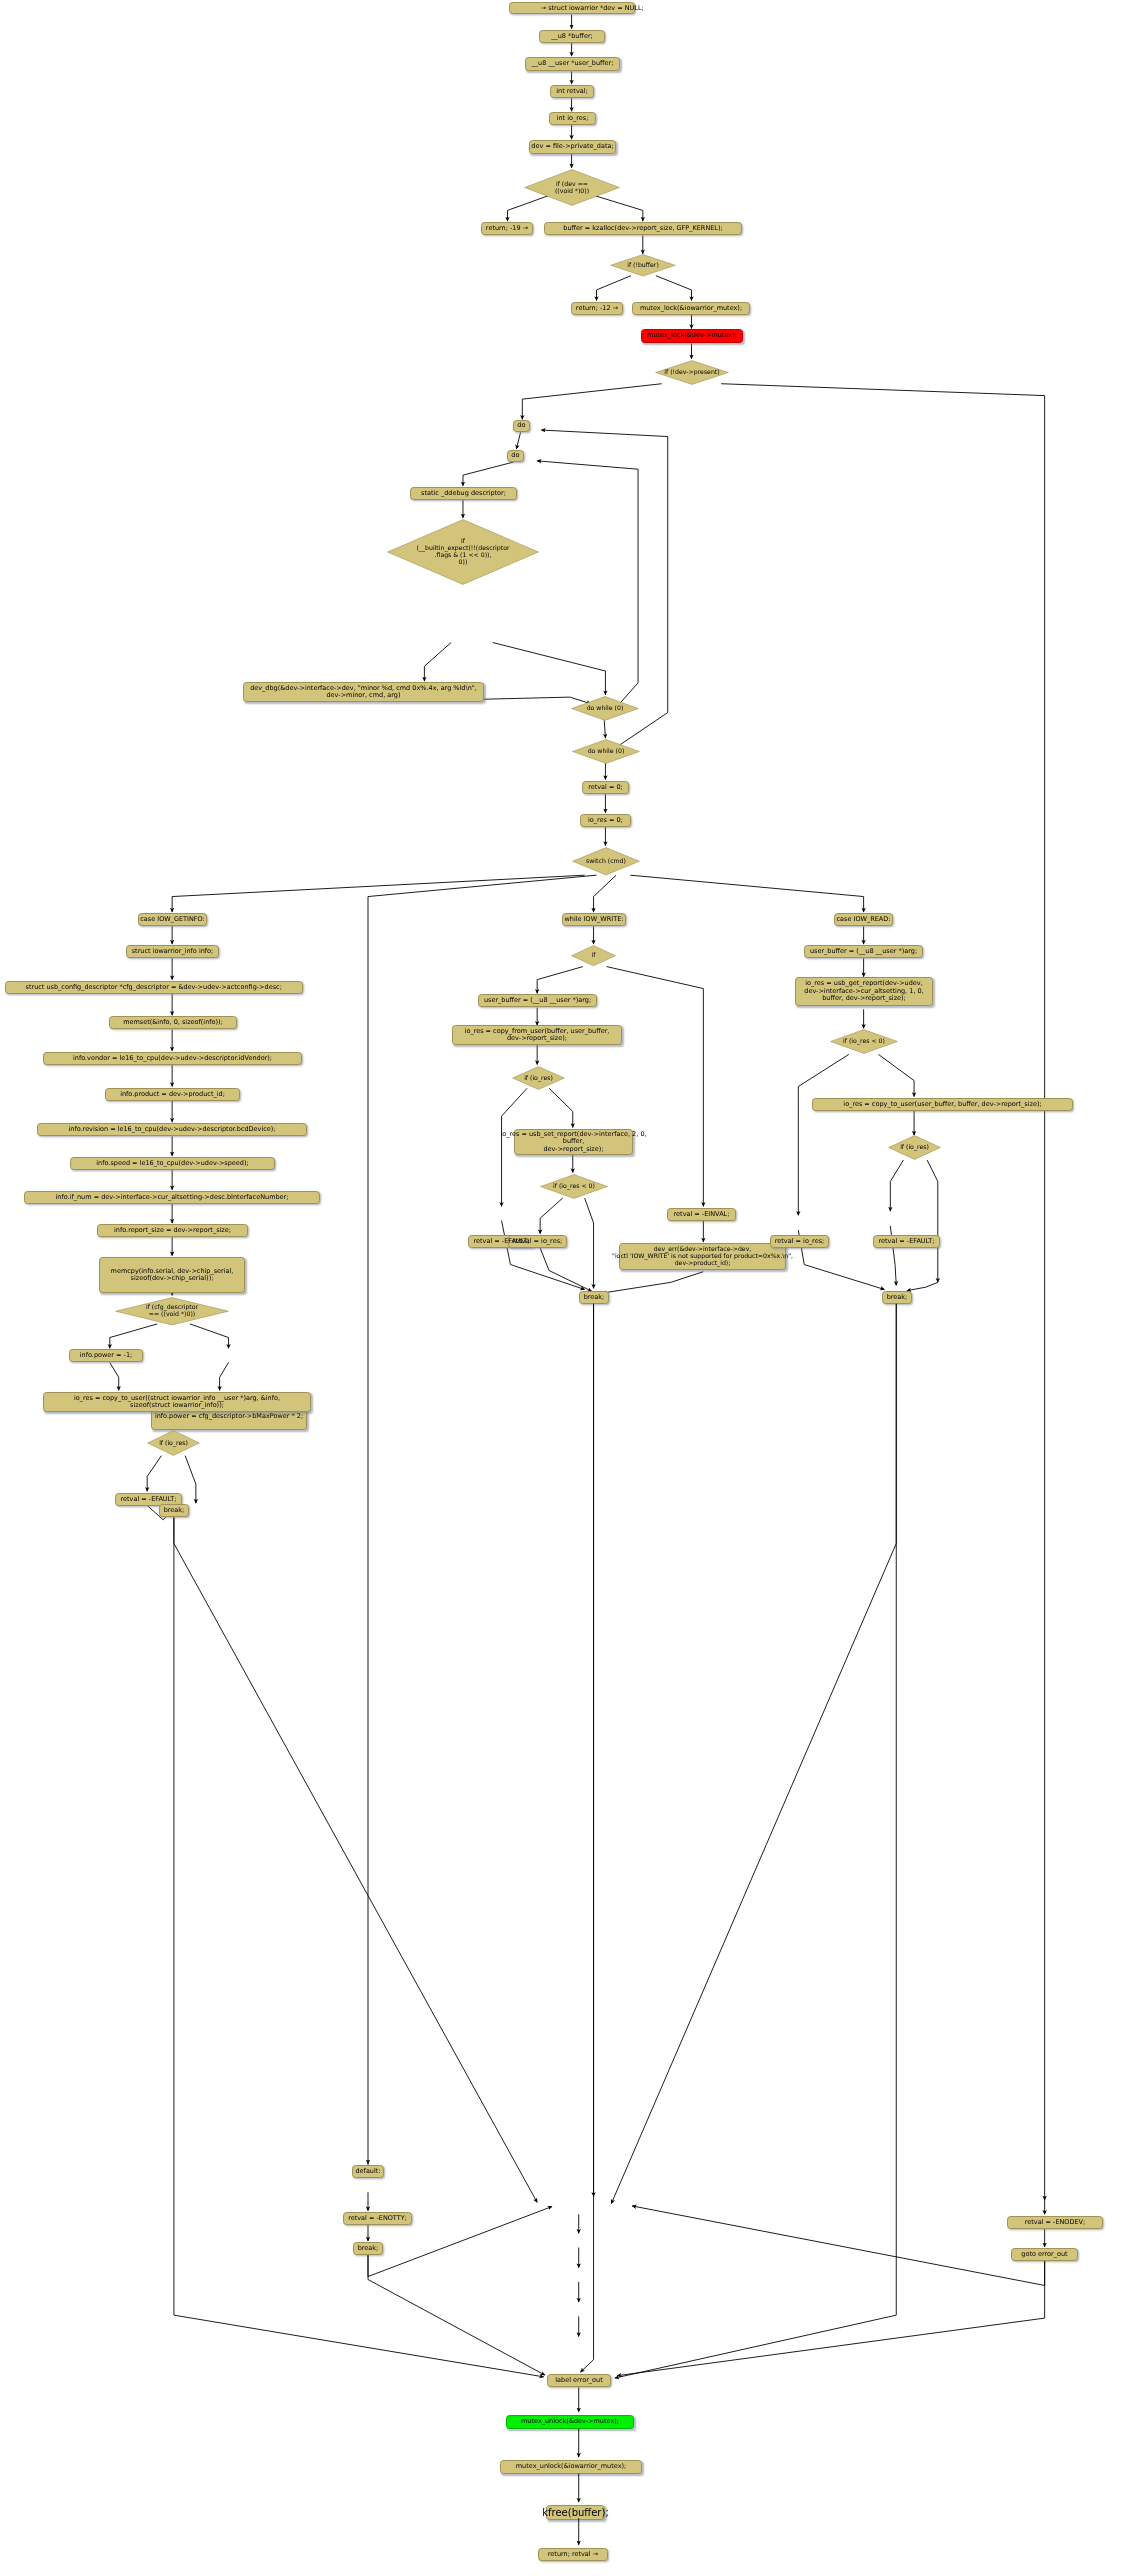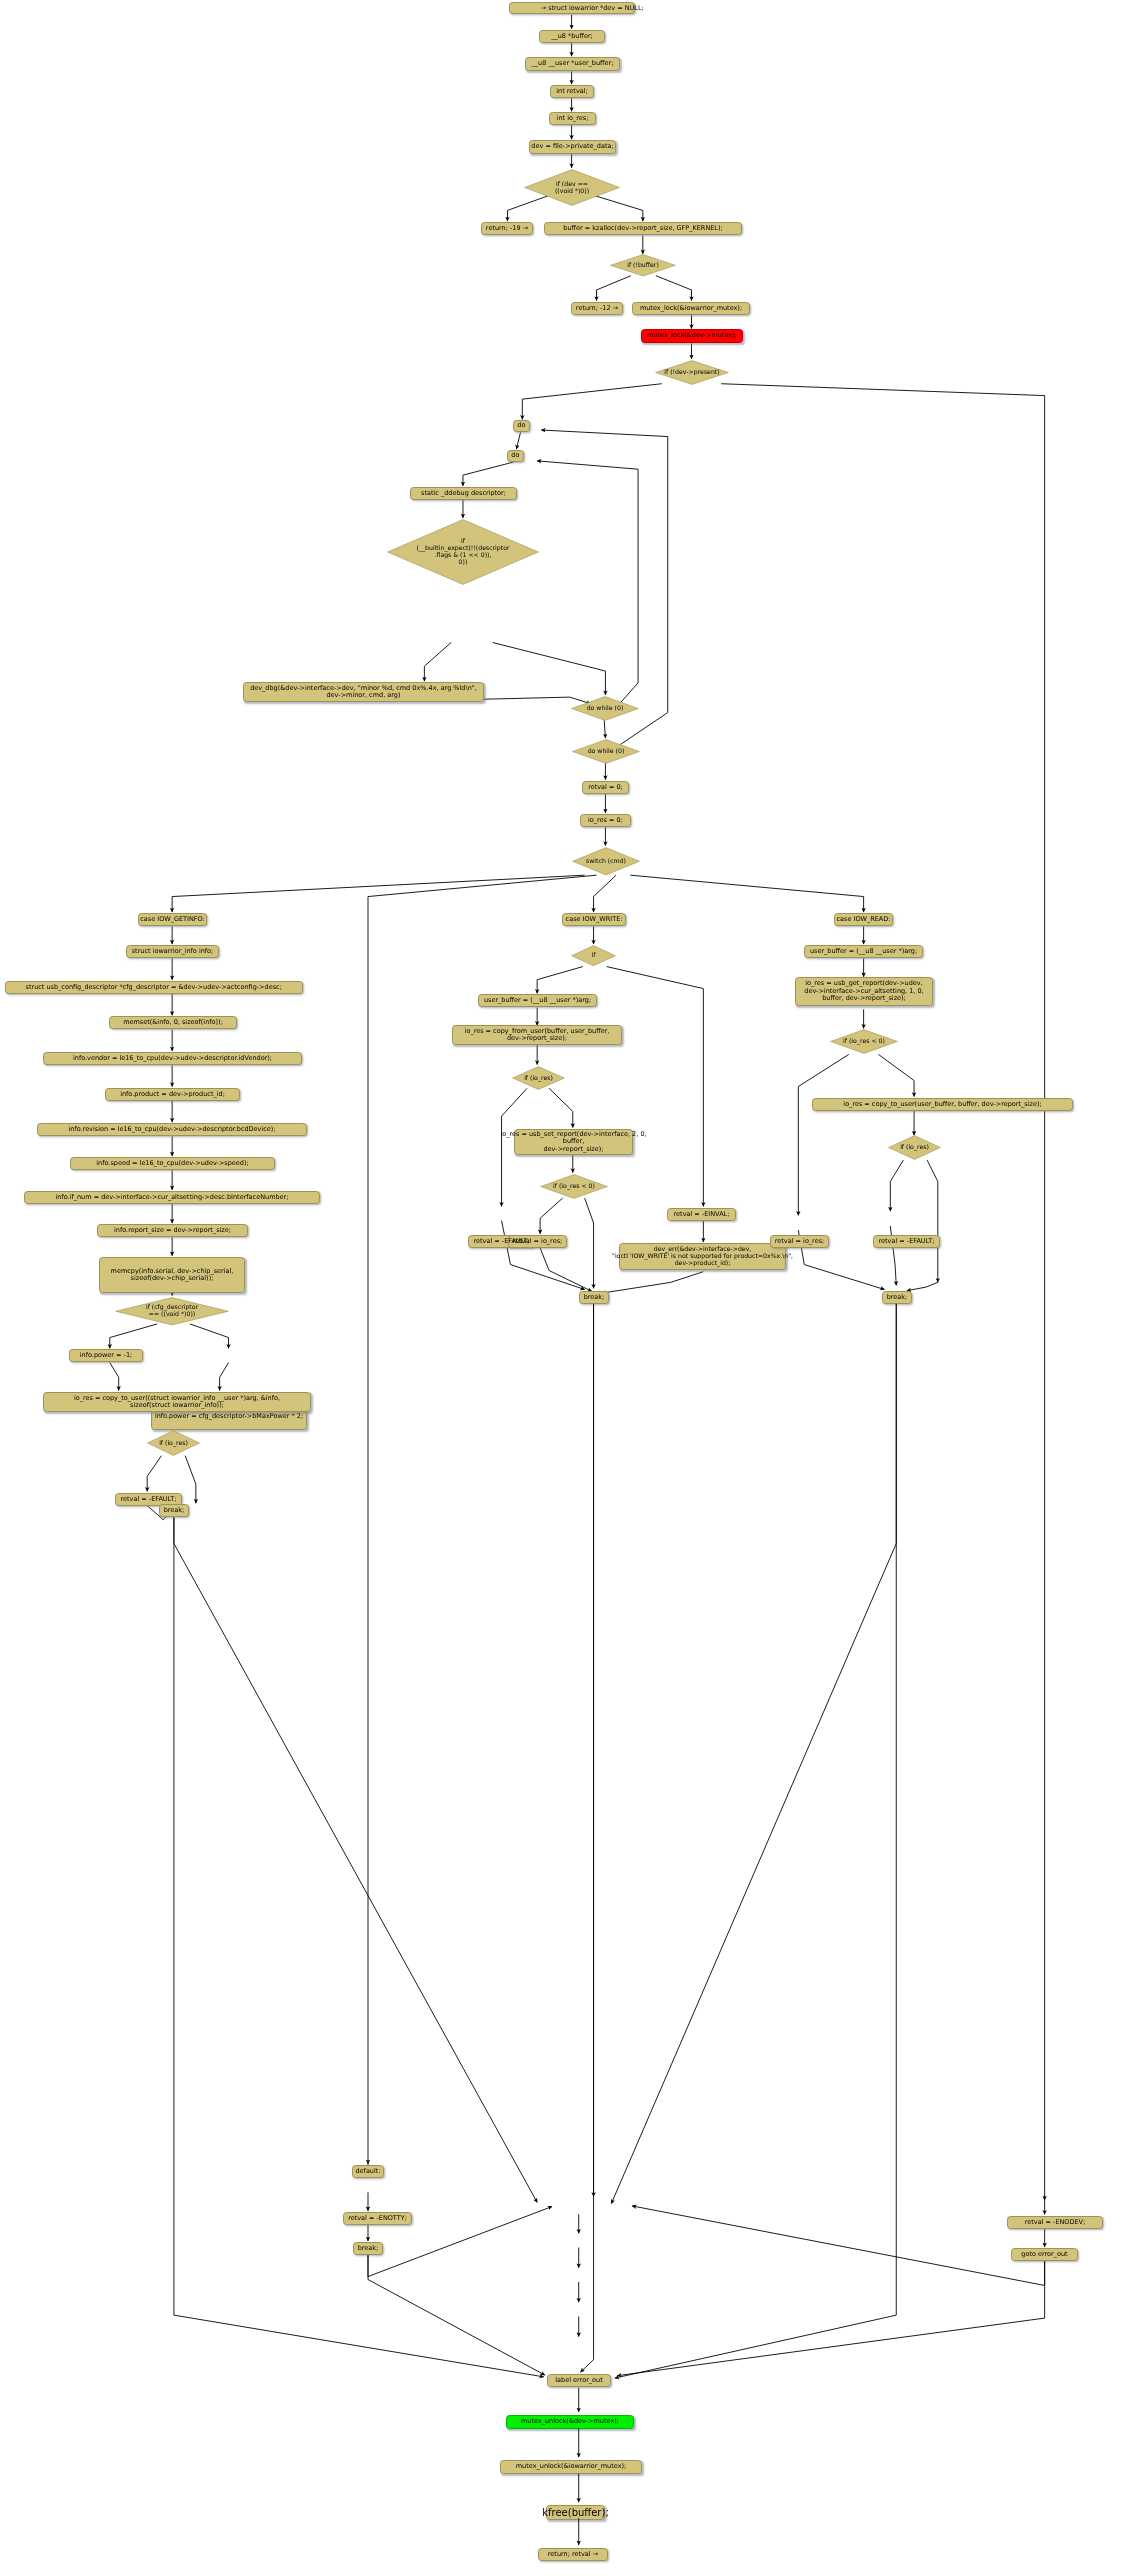--- a/index.html
+++ b/index.html
@@ -311,21 +311,21 @@
       <polygon points="57,1 113,24 57,47 1,24" fill="#D3C47C" stroke="#A09156" stroke-width="1"></polygon>
     </svg>
     <span class="lbl">switch (cmd)</span>
   </div>
 
   <div class="node box" style="left:138px; top:913px; width:69px; height:13px; font-size:6.5px;">
     <span class="lbl">case IOW_GETINFO:</span>
   </div>
 
   <div class="node box" style="left:562px; top:913px; width:64px; height:13px; font-size:6.5px;">
-    <span class="lbl">case IOW_WRITE:</span>
+    <span class="lbl">while IOW_WRITE:</span>
   </div>
 
   <div class="node box" style="left:834px; top:913px; width:59px; height:13px; font-size:6.5px;">
     <span class="lbl">case IOW_READ:</span>
   </div>
 
   <div class="node box" style="left:126px; top:945px; width:93px; height:13px; font-size:6.5px;">
     <span class="lbl">struct iowarrior_info info;</span>
   </div>
 

